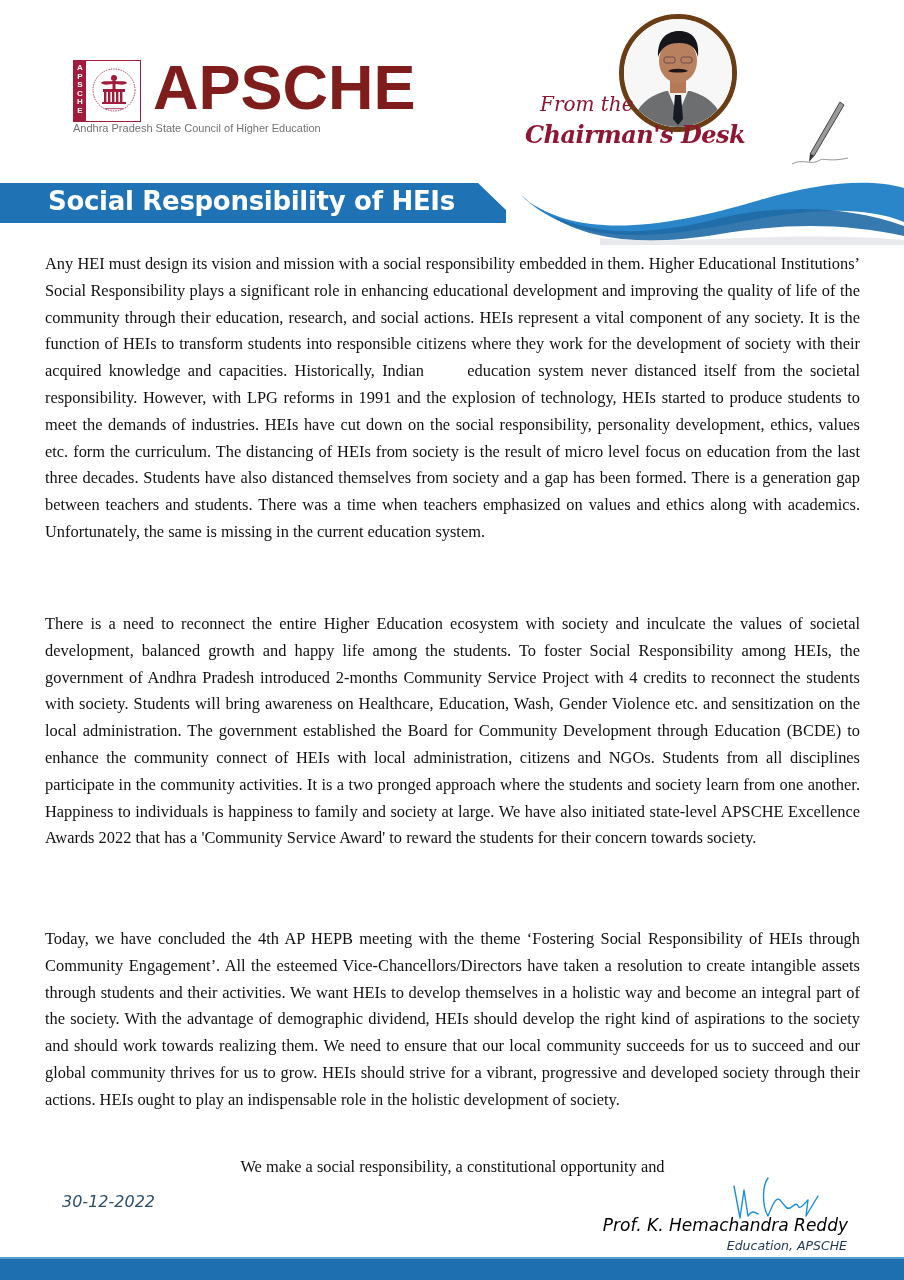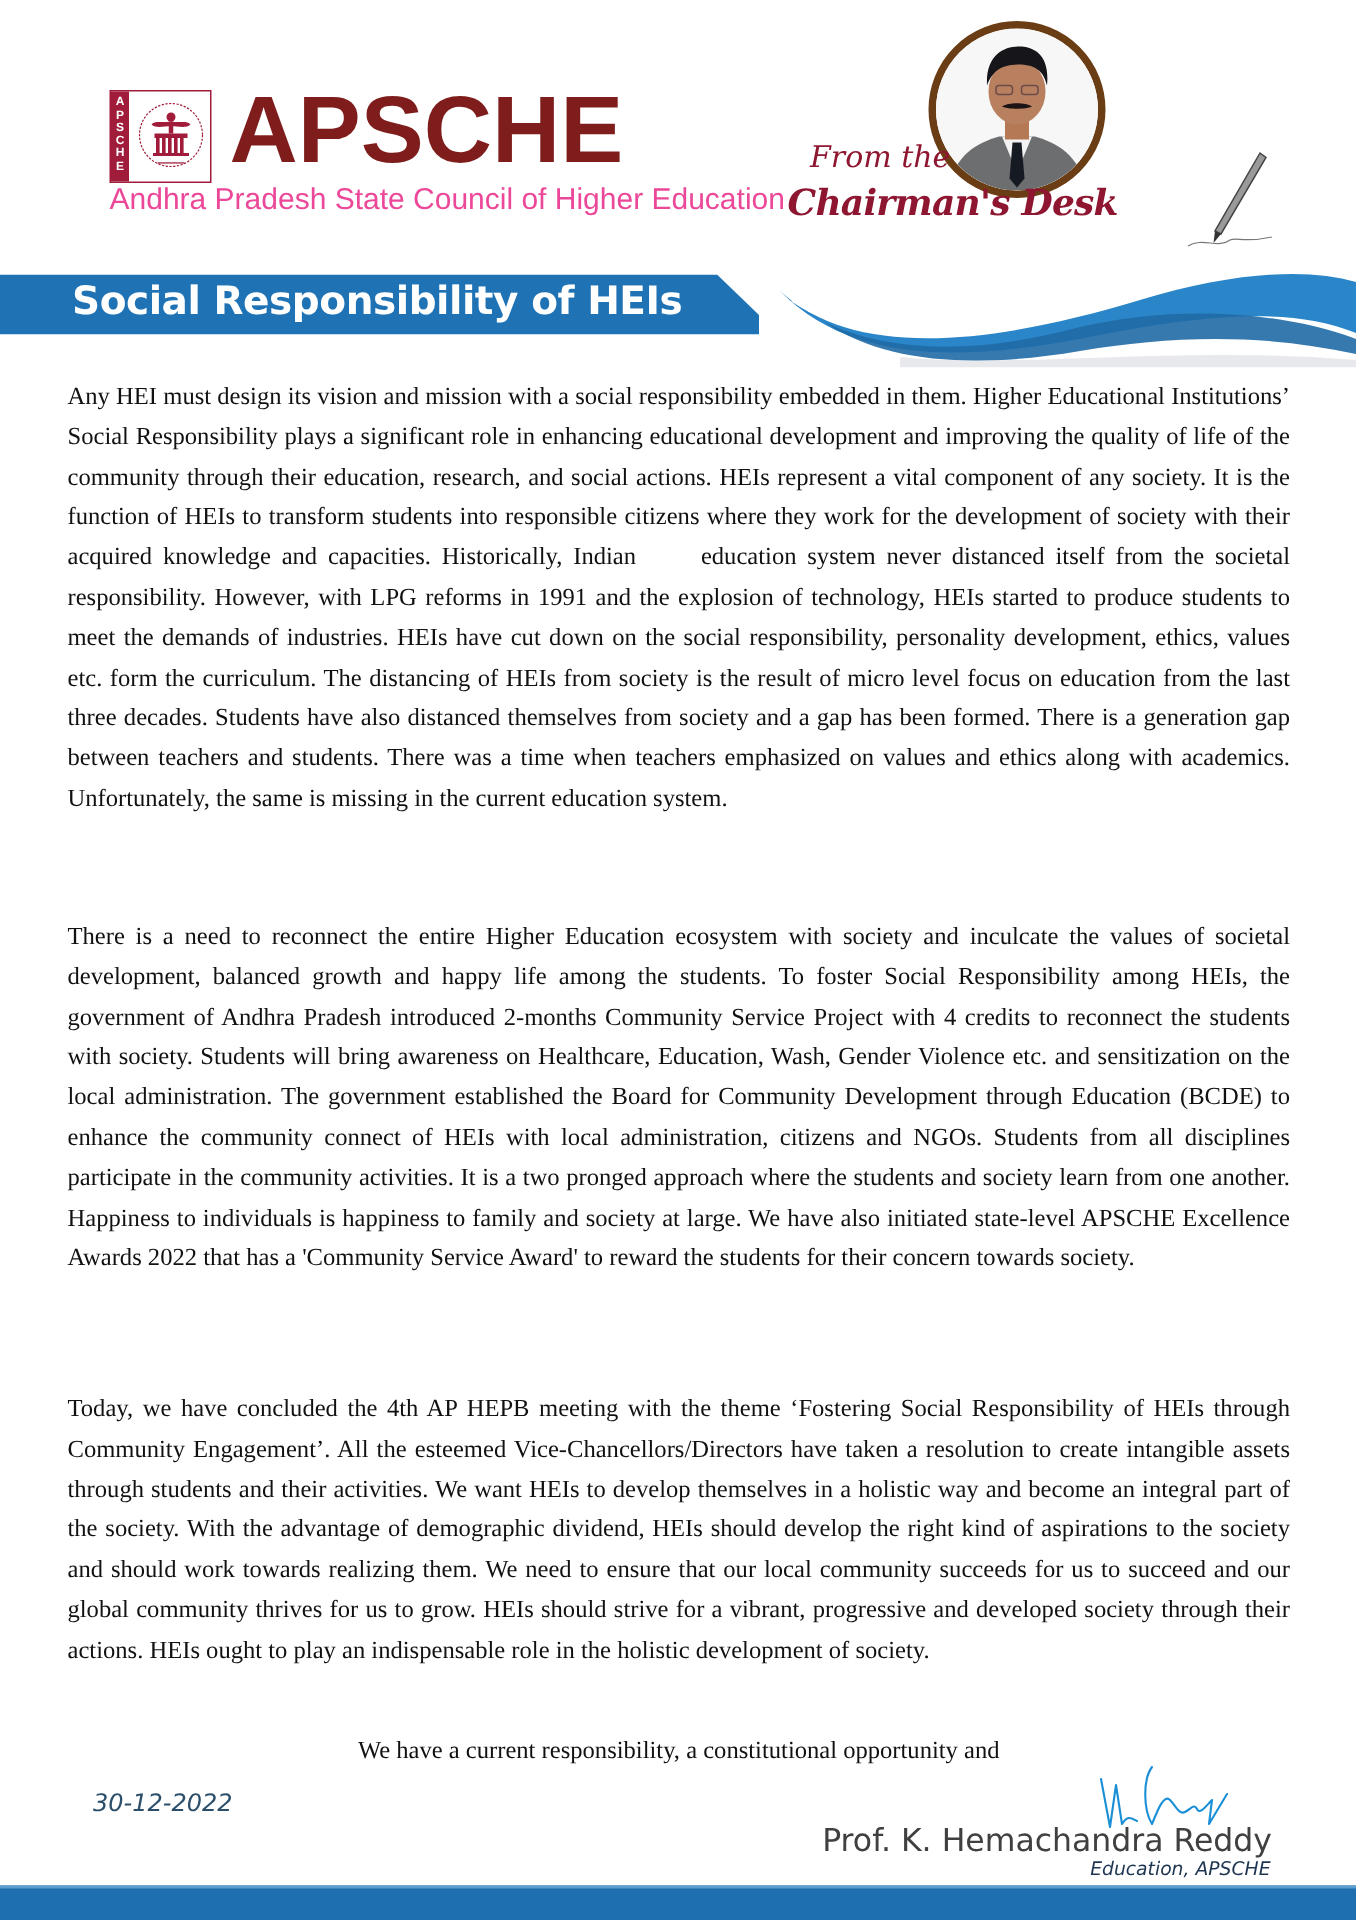--- a/index.html
+++ b/index.html
@@ -4,21 +4,21 @@
 <style>
   html, body { margin: 0; padding: 0; }
   body { width: 904px; height: 1280px; background: #ffffff; position: relative; overflow: hidden; font-family: "Liberation Serif", serif; }
 
   
   .logo-emblem { position: absolute; left: 73px; top: 60px; width: 68px; height: 62px; border: 1.5px solid #a01c3a; box-sizing: border-box; background: #fff; }
   .logo-strip { position: absolute; left: 0; top: 0; width: 12px; height: 100%; background: #a01c3a; color: #fff; font-family: "Liberation Sans", sans-serif; font-size: 8px; font-weight: bold; line-height: 8.6px; text-align: center; padding-top: 3px; box-sizing: border-box; }
   .logo-strip span { display: block; }
   .logo-mark { position: absolute; left: 14px; top: 3px; width: 52px; height: 56px; }
   .brand-name { position: absolute; left: 153px; top: 54px; font-family: "Liberation Sans", sans-serif; font-weight: bold; font-size: 63px; line-height: 66px; color: #7f1d1d; letter-spacing: 0px; }
-  .brand-sub { position: absolute; left: 73px; top: 122px; font-family: "Liberation Sans", sans-serif; font-size: 20px; color: #ec4899; text-align: right; }
+  .brand-sub { position: absolute; left: 73px; top: 122px; font-family: "Liberation Sans", sans-serif; font-size: 11px; color: #737373; text-align: right; }
 
   
   .portrait { position: absolute; left: 619px; top: 14px; width: 118px; height: 118px; border-radius: 50%; border: 5px solid #6b3d14; box-sizing: border-box; overflow: hidden; background: #fafafa; }
   .from-the { position: absolute; left: 540px; top: 92px; font-family: "DejaVu Serif", serif; font-style: italic; font-size: 20px; color: #8e1630; }
   .desk-title { position: absolute; left: 525px; top: 120px; font-family: "DejaVu Serif", serif; font-style: italic; font-weight: bold; font-size: 24px; color: #8e1630; letter-spacing: -0.5px; }
   .pen { position: absolute; left: 790px; top: 98px; width: 60px; height: 70px; }
 
   
   .banner { position: absolute; left: 0; top: 183px; width: 510px; height: 40px; }
   .banner-text { position: absolute; left: 48px; top: 186px; font-family: "DejaVu Sans", sans-serif; font-size: 26px; font-weight: bold; color: #ffffff; letter-spacing: -0.3px; }
@@ -26,21 +26,21 @@
 
   
   .body-text { position: absolute; left: 45px; width: 815px; font-family: "Liberation Serif", serif; font-size: 16.4px; line-height: 26.8px; color: #111; text-align: justify; }
   .p1 { top: 251px; }
   .p2 { top: 611px; }
   .p3 { top: 926px; }
 
   .quote { position: absolute; left: 170px; width: 565px; top: 1155px; text-align: center; font-family: "Liberation Serif", serif; font-size: 16.4px; line-height: 24px; color: #111; }
   .date { position: absolute; left: 62px; top: 1192px; font-family: "DejaVu Sans", sans-serif; font-style: italic; font-size: 16px; color: #2b4e6a; }
   .signature { position: absolute; left: 728px; top: 1176px; width: 100px; height: 48px; }
-  .sig-name { position: absolute; right: 56px; top: 1215px; font-family: "DejaVu Sans", sans-serif; font-size: 21px; color: #404040; }
+  .sig-name { position: absolute; right: 56px; top: 1215px; font-family: "DejaVu Sans", sans-serif; font-style: italic; font-size: 17px; color: #000000; }
   .sig-title { position: absolute; right: 57px; top: 1238px; font-family: "DejaVu Sans", sans-serif; font-style: italic; font-size: 12.5px; color: #1d3550; }
 
   .footer-bar { position: absolute; left: 0; top: 1257px; width: 904px; height: 23px; background: #1d6fb0; border-top: 2px solid #5a9ccd; box-sizing: border-box; }
 </style>
 </head>
 <body>
 
 <div class="logo-emblem">
   <div class="logo-strip">
     <span>A</span>
@@ -103,21 +103,21 @@
   <path d="M70 55 C120 78 180 74 240 58 C300 44 370 46 424 66 L424 76 C360 62 300 64 240 74 C170 86 110 82 70 55 Z" fill="#1f6aa6" opacity="0.9"></path>
   <path d="M48 40 C80 62 120 66 170 58" fill="none" stroke="#ffffff" stroke-width="2"></path>
   <path d="M120 78 C200 86 300 70 424 80 L424 85 L120 85 Z" fill="#d8dbe0" opacity="0.6"></path>
 </svg>
 
 <div class="body-text p1">Any HEI must design its vision and mission with a social responsibility embedded in them.  Higher Educational Institutions’ Social Responsibility plays a significant role in enhancing educational development and improving the quality of life of the community through their education, research, and social actions. HEIs represent a vital component of any society. It is the function of HEIs to transform students into responsible citizens where they work for the development of society with their acquired knowledge and capacities. Historically, Indian &nbsp;&nbsp;&nbsp;&nbsp; education system never distanced itself from the societal responsibility. However, with LPG reforms in 1991 and the explosion of technology, HEIs started to produce students to meet the demands of industries. HEIs have cut down on the social responsibility, personality development, ethics, values etc. form the curriculum. The distancing of HEIs from society is the result of micro level focus on education from the last three decades. Students have also distanced themselves from society and a gap has been formed. There is a generation gap between teachers and students. There was a time when teachers emphasized on values and ethics along with academics. Unfortunately, the same is missing in the current education system.</div>
 <div class="body-text p2">There is a need to reconnect the entire Higher Education ecosystem with society and inculcate the values of societal development, balanced growth and happy life among the students. To foster Social Responsibility among HEIs, the government of Andhra Pradesh introduced 2-months Community Service Project with 4 credits to reconnect the students with society. Students will bring awareness on Healthcare, Education, Wash, Gender Violence etc. and sensitization on the local administration. The government established the Board for Community Development through Education (BCDE) to enhance the community connect of HEIs with local administration, citizens and NGOs. Students from all disciplines participate in the community activities. It is a two pronged approach where the students and society learn from one another.  Happiness to individuals is happiness to family and society at large. We have also initiated state-level APSCHE Excellence Awards 2022 that has a 'Community Service Award' to reward the students for their concern towards society.</div>
 <div class="body-text p3">Today, we have concluded the 4th AP HEPB meeting with the theme ‘Fostering Social Responsibility of HEIs through Community Engagement’. All the esteemed Vice-Chancellors/Directors have taken a resolution to create intangible assets through students and their activities. We want HEIs to develop themselves in a holistic way and become an integral part of the society. With the advantage of demographic dividend, HEIs should develop the right kind of aspirations to the society and should work towards realizing them. We need to ensure that our local community succeeds for us to succeed and our global community thrives for us to grow. HEIs should strive for a vibrant, progressive and developed society through their actions. HEIs ought to play an indispensable role in the holistic development of society.</div>
 
 <div class="quote">
-  <div>We have a current responsibility, a constitutional opportunity and</div>
+  <div>We make a social responsibility, a constitutional opportunity and</div>
 </div>
 
 <div class="date">30-12-2022</div>
 
 <svg class="signature" viewBox="0 0 100 48">
   <path d="M6 10 L12 42 L16 14 L20 40 C24 34 26 36 30 38 M40 2 C34 10 34 30 40 40 C44 30 48 20 52 24 C56 28 58 34 62 32 C66 30 68 26 70 30 C72 34 76 28 80 24 L78 40 L90 20" fill="none" stroke="#1a8fd6" stroke-width="1.4" stroke-linecap="round" stroke-linejoin="round"></path>
 </svg>
 
 <div class="sig-name">Prof. K. Hemachandra Reddy</div>
 <div class="sig-title">Education, APSCHE</div>

